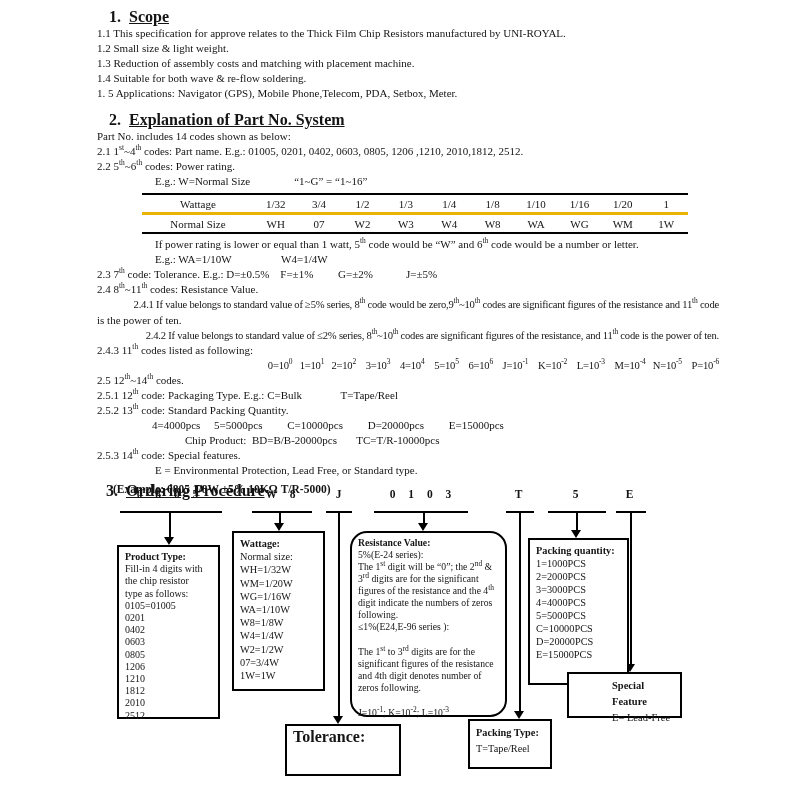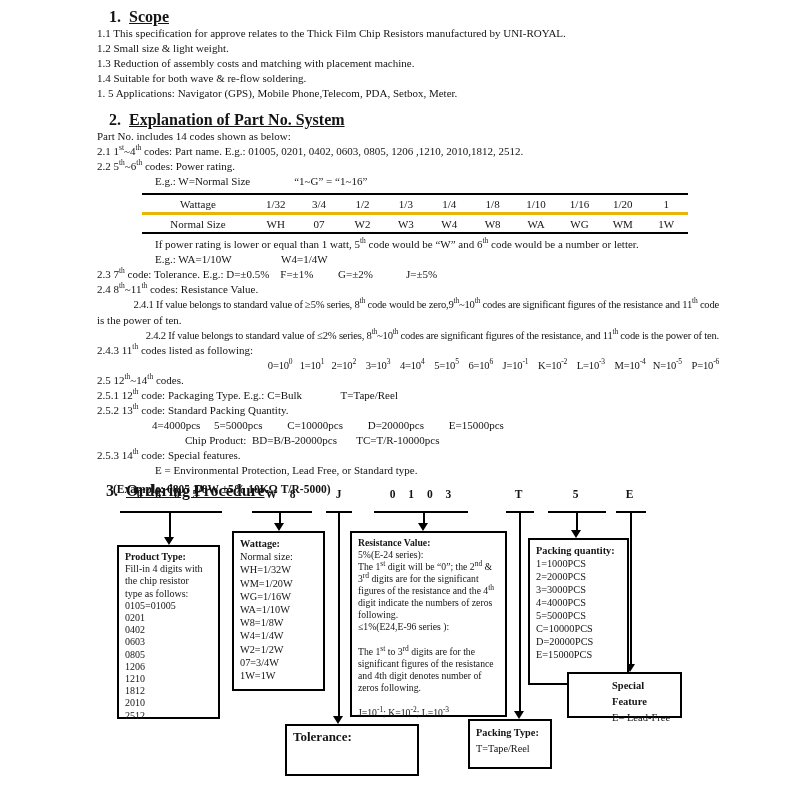--- a/index.html
+++ b/index.html
@@ -33,26 +33,26 @@
   .sec3-ex { position:absolute; left:97px; top:467px; margin:16px; font-weight:bold; font-size:11.5px; }
   .diagram { position:absolute; left:0; top:0; width:790px; height:790px; }
   .code { position:absolute; top:488px; transform:translateX(-50%); font-weight:bold; font-size:11.5px; letter-spacing:5px; white-space:nowrap; }
   .bar  { position:absolute; height:2px; background:#000; top:511px; }
   .stem { position:absolute; width:2px; background:#000; }
   .ah   { position:absolute; width:0; height:0; border-left:5px solid transparent; border-right:5px solid transparent; border-top:8px solid #000; }
   .bx { position:absolute; border:2px solid #000; background:#fff; padding:4px 6px; font-size:10px; line-height:12.2px; }
   .bx .t { font-weight:bold; }
   .bx-product   { left:117px; top:545px; width:103px; height:174px; }
   .bx-wattage   { left:232px; top:531px; width:93px;  height:160px; line-height:13.2px; font-size:10.3px; }
-  .bx-res       { left:350px; top:531px; width:157px; height:186px; font-size:9.7px; line-height:12px; }
+  .bx-res       { left:350px; top:531px; width:157px; height:186px; font-size:9.7px; line-height:12px;border-radius:17px; }
   .bx-res p { margin:0; }
   .bx-res .sp { margin-top:13px; }
   .bx-qty      { left:528px; top:538px; width:101px; height:147px; line-height:13px; font-size:10.3px; }
   .bx-special  { left:567px; top:672px; width:115px; height:46px; font-size:10.5px; line-height:16px;padding-left:43px; }
-  .bx-tol      { left:285px; top:724px; width:134px; height:52px; font-size:13px; line-height:14px; }
+  .bx-tol      { left:285px; top:724px; width:116px; height:52px; font-size:16px; line-height:14px; }
   .bx-ptype    { left:468px; top:719px; width:84px;  height:50px; font-size:10.3px; line-height:16px; }
 </style>
 </head>
 <body>
 
 <div class="page">
 
   <div class="content">
 
     <p class="h"><span>1.</span>&nbsp;&nbsp;<span class="u">Scope</span></p>

